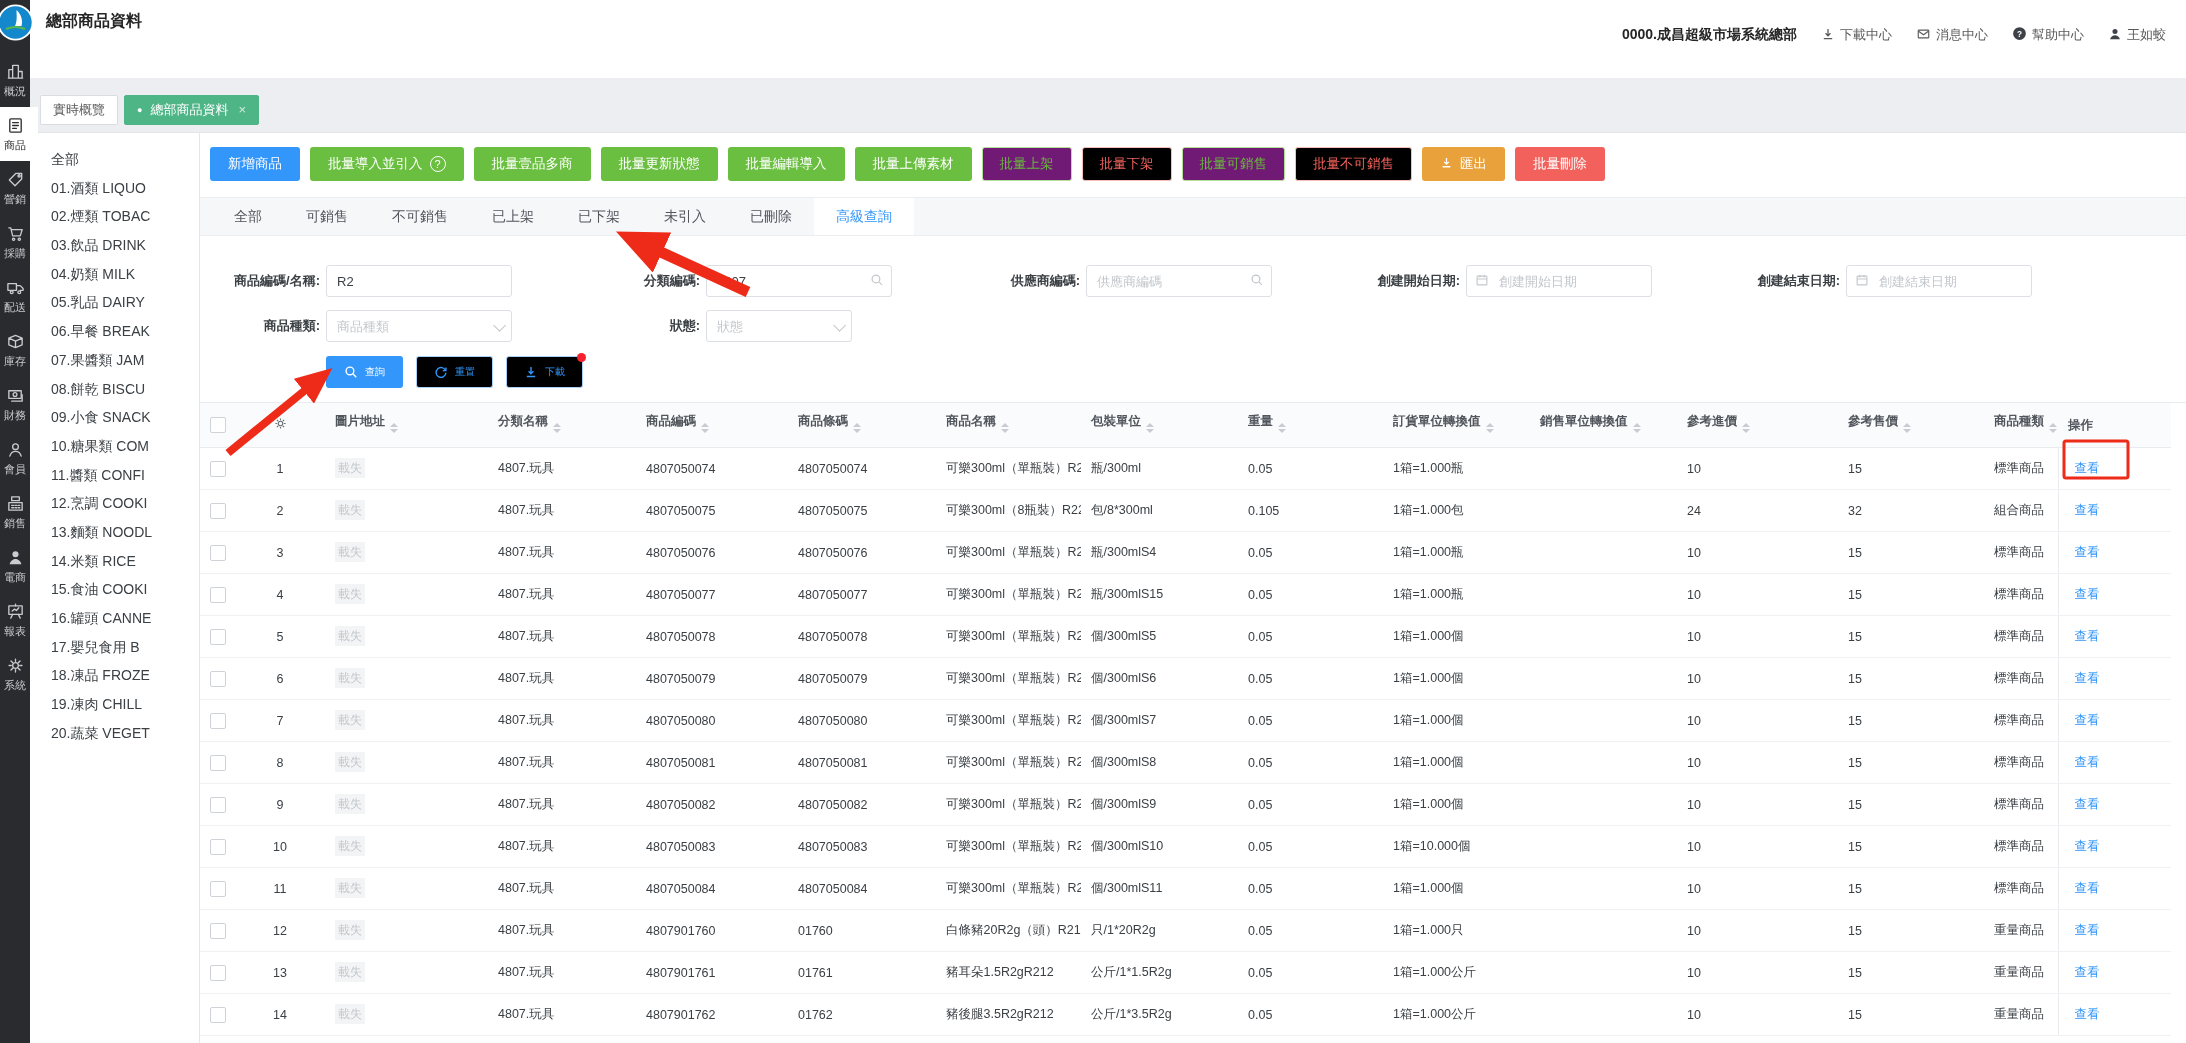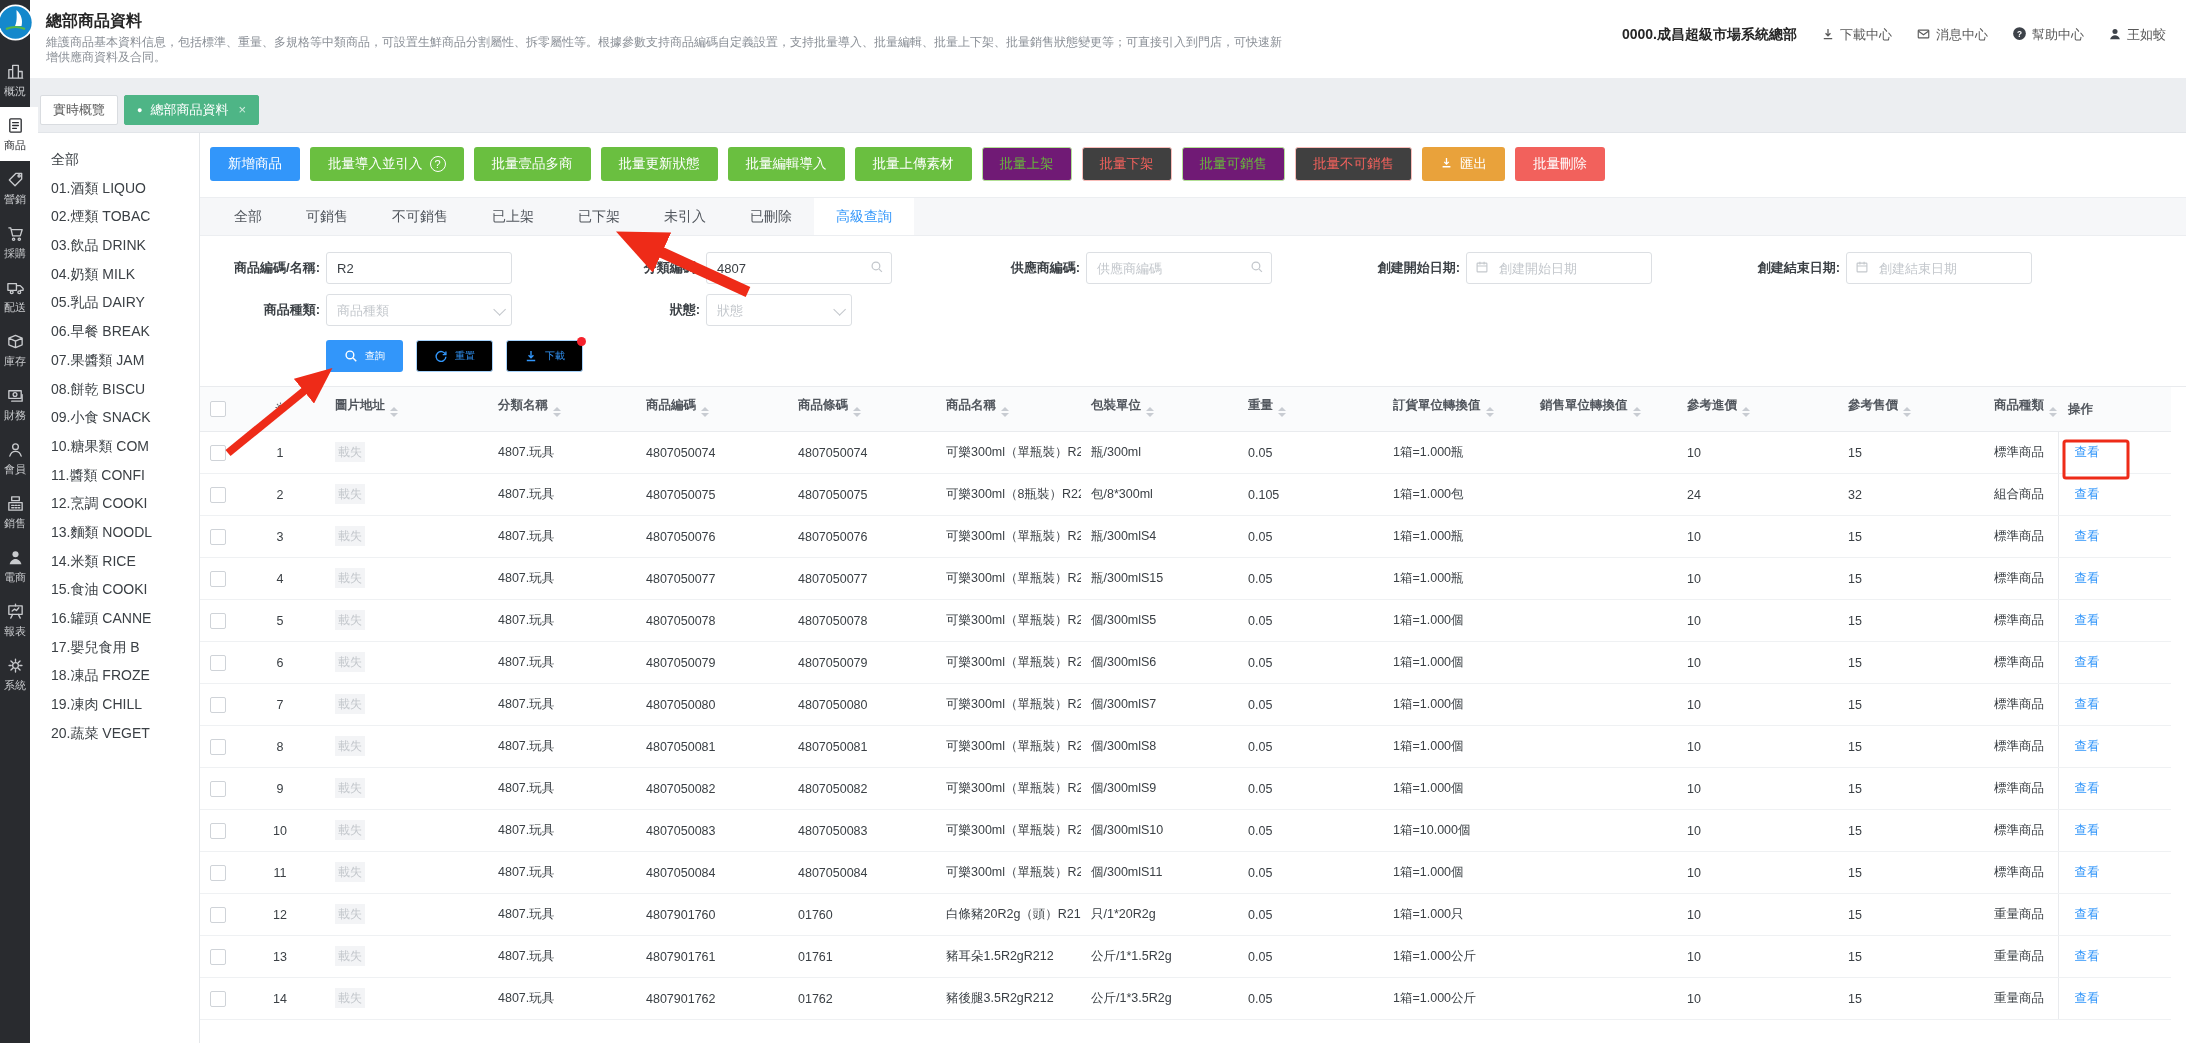--- a/index.html
+++ b/index.html
@@ -32,31 +32,31 @@
   .catpanel{width:170px;flex:none;background:#fff;border-right:1px solid #e4e7ea;box-sizing:border-box;padding-top:12px;}
   .catlist{height:608px;overflow:hidden;}
   .cat-item{height:28.7px;line-height:28.7px;padding-left:21px;font-size:14px;color:#3b4045;cursor:pointer;white-space:nowrap;}
   .content{flex:1;background:#fff;min-width:0;display:flex;flex-direction:column;}
   
   .btnrow{padding:14px 10px 12px 10px;display:flex;gap:10px;}
   .abtn{height:34px;padding:0 17px;font-size:13.5px;border-radius:3px;border:1px solid transparent;cursor:pointer;display:inline-flex;align-items:center;gap:7px;font-family:inherit;white-space:nowrap;}
   .abtn.blue{background:#3296fa;color:#fff;}
   .abtn.green{background:#6abf40;color:#fff;}
   .abtn.green-ghost{background:#701a75;border-color:#b3e096;color:#67b73c;}
-  .abtn.red-ghost{background:#404040;border-color:#f9bcb8;color:#f2615c;}
+  .abtn.red-ghost{background:#000000;border-color:#f9bcb8;color:#f2615c;}
   .abtn.orange{background:#e9a23b;color:#fff;}
   .abtn.red{background:#f2615c;color:#fff;}
   .qbadge{width:16px;height:16px;border-radius:50%;border:1.5px solid #fff;font-size:11px;line-height:15px;text-align:center;display:inline-block;box-sizing:border-box;}
   
   .ftabs{display:flex;background:#f6f7f9;border-top:1px solid #eceef1;border-bottom:1px solid #eceef1;padding-left:12px;height:37px;margin-top:4px;}
   .ftab{padding:0 22px;line-height:37px;font-size:14px;color:#51565d;cursor:pointer;white-space:nowrap;}
   .ftab.active{background:#fff;color:#3296fa;}
   
   .searcharea{padding:16px 0 14px 15px;}
-  .frow{display:flex;margin-bottom:10px;}
+  .frow{display:flex;margin-bottom:10px;margin-top:13px;}
   .field{width:380px;display:flex;align-items:center;flex:none;}
   .flabel{flex:0 0 105px;text-align:right;font-size:13px;color:#3b4045;font-weight:bold;margin-right:6px;white-space:nowrap;}
   .fbox{position:relative;width:186px;height:32px;flex:none;}
   .fbox.narrow{width:146px;}
   .fbox input{width:100%;height:100%;box-sizing:border-box;border:1px solid #dcdfe3;border-radius:3px;padding:0 26px 0 10px;font-size:13px;color:#3b4045;font-family:inherit;background:#fff;outline:none;}
   .fbox.date input{padding-left:32px;}
   .fbox input::placeholder{color:#c3c7cc;}
   .ficon{position:absolute;top:8px;color:#c3c7cc;pointer-events:none;}
   .ficon.right{right:8px;} .ficon.left{left:9px;}
   .chev{position:absolute;right:10px;top:13px;width:8px;height:8px;border-right:1.5px solid #c3c7cc;border-bottom:1.5px solid #c3c7cc;transform:rotate(45deg) translateY(-3px);pointer-events:none;}
@@ -149,21 +149,20 @@
               <path d="M10 3.2v2.3M10 14.5v2.3M3.2 10h2.3M14.5 10h2.3M5.2 5.2l1.7 1.7M13.1 13.1l1.7 1.7M14.8 5.2l-1.7 1.7M6.9 13.1l-1.7 1.7"></path>
             </svg></span><span class="lbl">系統</span></div>
       </nav>
   </aside>
 
   <div class="main">
 
     <header class="topbar">
       <div class="tb-left">
         <h1>總部商品資料</h1>
-        <p class="desc">維護商品基本資料信息，包括標準、重量、多規格等中類商品，可設置生鮮商品分割屬性、拆零屬性等。根據參數支持商品編碼自定義設置，支持批量導入、批量編輯、批量上下架、批量銷售狀態變更等；可直接引入到門店，可快速新增供應商資料及合同。</p>
       </div>
       <div class="tb-right">
         <span class="org">0000.成昌超級市場系統總部</span>
         <span class="tb-link">
           <span><svg width="14" height="14" viewBox="0 0 20 20" stroke="#595959" stroke-width="1.8" fill="none">
                 <path d="M10 3v9M6.5 9l3.5 3.5L13.5 9M4 16.5h12"></path>
               </svg></span>
           <span>下載中心</span>
         </span>
         <span class="tb-link">

